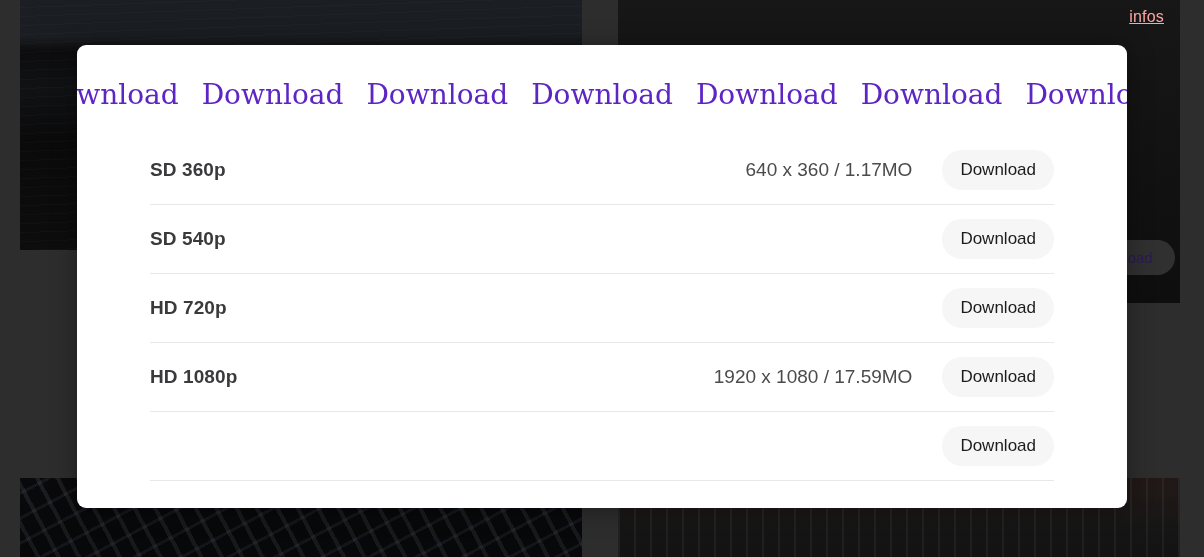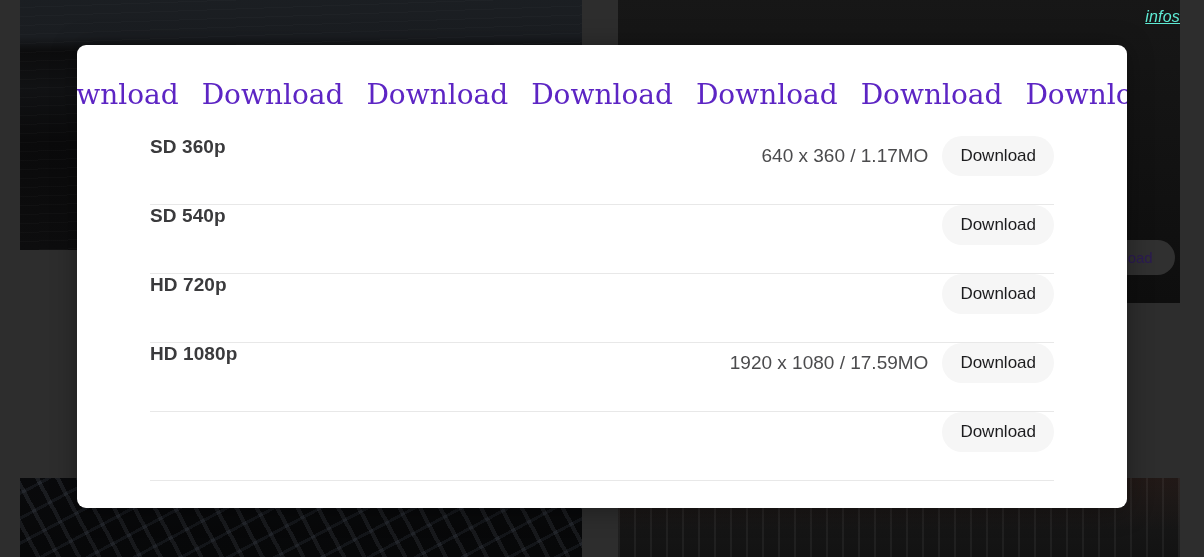--- a/index.html
+++ b/index.html
@@ -92,27 +92,26 @@
       repeating-linear-gradient(90deg,
         rgba(255,255,255,0.05) 0px,
         rgba(255,255,255,0.05) 2px,
         rgba(0,0,0,0) 2px,
         rgba(0,0,0,0) 16px),
       linear-gradient(180deg, rgba(40,24,20,0.55) 0%, rgba(0,0,0,0) 45%);
   }
 
   .bg-infos {
     position: absolute;
-    right: 24px;
+    right: 40px;
     top: 8px;
     font-size: 16px;
-    color: #5eead4;
+    color: #fca5a5;
     text-decoration: underline;
     letter-spacing: 0.2px;
-    font-style: italic;
   }
 
   .bg-download-pill {
     position: absolute;
     left: 1064px;
     top: 240px;
     padding: 9px 22px;
     border-radius: 999px;
     background: #303030;
     color: #2b1a52;
@@ -156,38 +155,38 @@
     line-height: 1.2;
   }
 
   
   .rows {
     margin-top: 11px;
   }
 
   .row {
     display: flex;
-    align-items: flex-start;
+    align-items: center;
     height: 69px;
     border-bottom: 1px solid #e8e8e8;
   }
   .row:last-child { border-bottom: 1px solid #e8e8e8; }
 
   .row-label {
     font-size: 19px;
     font-weight: bold;
     color: #3a3a3c;
     letter-spacing: 0.1px;
   }
 
   .row-right {
     margin-left: auto;
     display: flex;
     align-items: center;
-    gap: 14px;
+    gap: 30px;
   }
 
   .row-meta {
     font-size: 19px;
     color: #4b4b4d;
     font-weight: 300;
     white-space: nowrap;
   }
 
   .row-btn {

